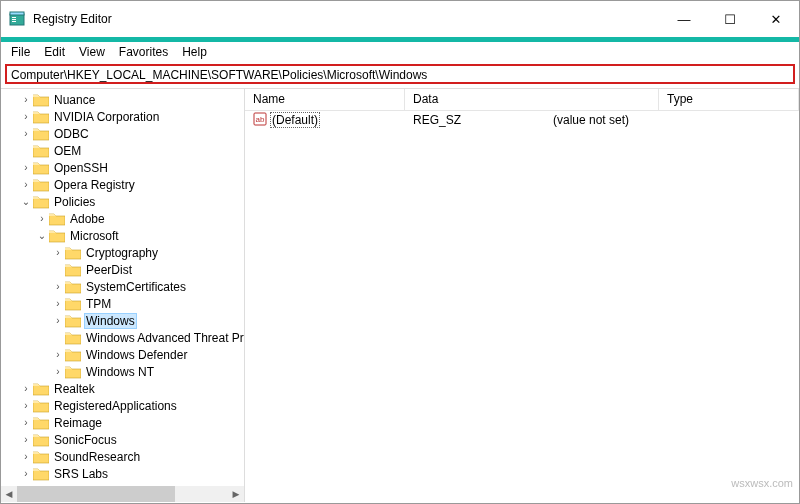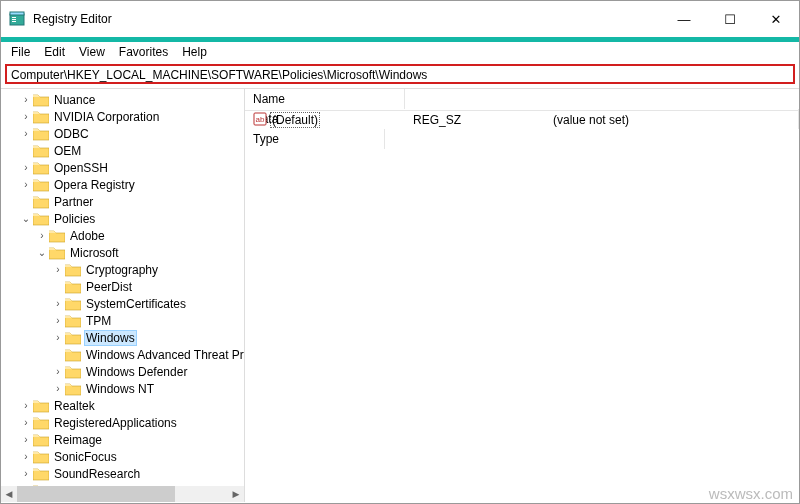--- a/index.html
+++ b/index.html
@@ -95,21 +95,20 @@
 .list-pane {
   flex: 1;
   overflow: auto;
 }
 .list-header {
   display: flex;
   height: 22px;
   border-bottom: 1px solid #e5e5e5;
   font-size: 12px;
   background: #fff;
-  flex-direction: column;
 }
 .list-header .col {
   padding: 3px 8px;
   border-right: 1px solid #e5e5e5;
 }
 .col-name { width: 160px; }
 .col-type { width: 140px; }
 .col-data { flex: 1; }
 .list-row {
   display: flex;
@@ -134,22 +133,22 @@
 .hscroll .arrow {
   width: 16px; height: 16px;
   display: flex; align-items: center; justify-content: center;
   font-size: 9px; color: #666;
   background: #f0f0f0;
 }
 .hscroll .track { flex: 1; height: 16px; background: #f0f0f0; position: relative; }
 .hscroll .thumb { position: absolute; left: 0; width: 75%; height: 100%; background: #cdcdcd; }
 .watermark {
   position: absolute;
-  bottom: 1px; right: 6px;
-  font-size: 15px;
+  bottom: 14px; right: 6px;
+  font-size: 11px;
   color: #bbb;
   font-family: Arial, sans-serif;
 }
 </style>
 </head>
 <body>
 
 <div class="titlebar">
   <svg class="app-icon" viewBox="0 0 16 16">
     <rect x="1" y="3" width="14" height="11" fill="#3a9" stroke="#277" stroke-width="1"></rect>
@@ -236,29 +235,20 @@
           <span class="indent" style="width: 16px;"></span>
           <span class="twisty">›</span>
           <svg class="folder-icon" viewBox="0 0 16 14">
             <path d="M0 2 L5 2 L7 4 L16 4 L16 13 L0 13 Z" fill="#ffd869" stroke="#c9a227" stroke-width="0.6"></path>
             <path d="M0 2 L5 2 L7 4 L0 4 Z" fill="#ffe9a8"></path>
           </svg>
           <span class="tree-label">Opera Registry</span>
         </div>
         <div class="tree-row">
           <span class="indent" style="width: 16px;"></span>
-          <span class="twisty empty"></span>
-          <svg class="folder-icon" viewBox="0 0 16 14">
-            <path d="M0 2 L5 2 L7 4 L16 4 L16 13 L0 13 Z" fill="#ffd869" stroke="#c9a227" stroke-width="0.6"></path>
-            <path d="M0 2 L5 2 L7 4 L0 4 Z" fill="#ffe9a8"></path>
-          </svg>
-          <span class="tree-label">Partner</span>
-        </div>
-        <div class="tree-row">
-          <span class="indent" style="width: 16px;"></span>
           <span class="twisty">⌄</span>
           <svg class="folder-icon" viewBox="0 0 16 14">
             <path d="M0 2 L5 2 L7 4 L16 4 L16 13 L0 13 Z" fill="#ffd869" stroke="#c9a227" stroke-width="0.6"></path>
             <path d="M0 2 L5 2 L7 4 L0 4 Z" fill="#ffe9a8"></path>
           </svg>
           <span class="tree-label">Policies</span>
         </div>
         <div class="tree-row">
           <span class="indent" style="width: 32px;"></span>
           <span class="twisty">›</span>

